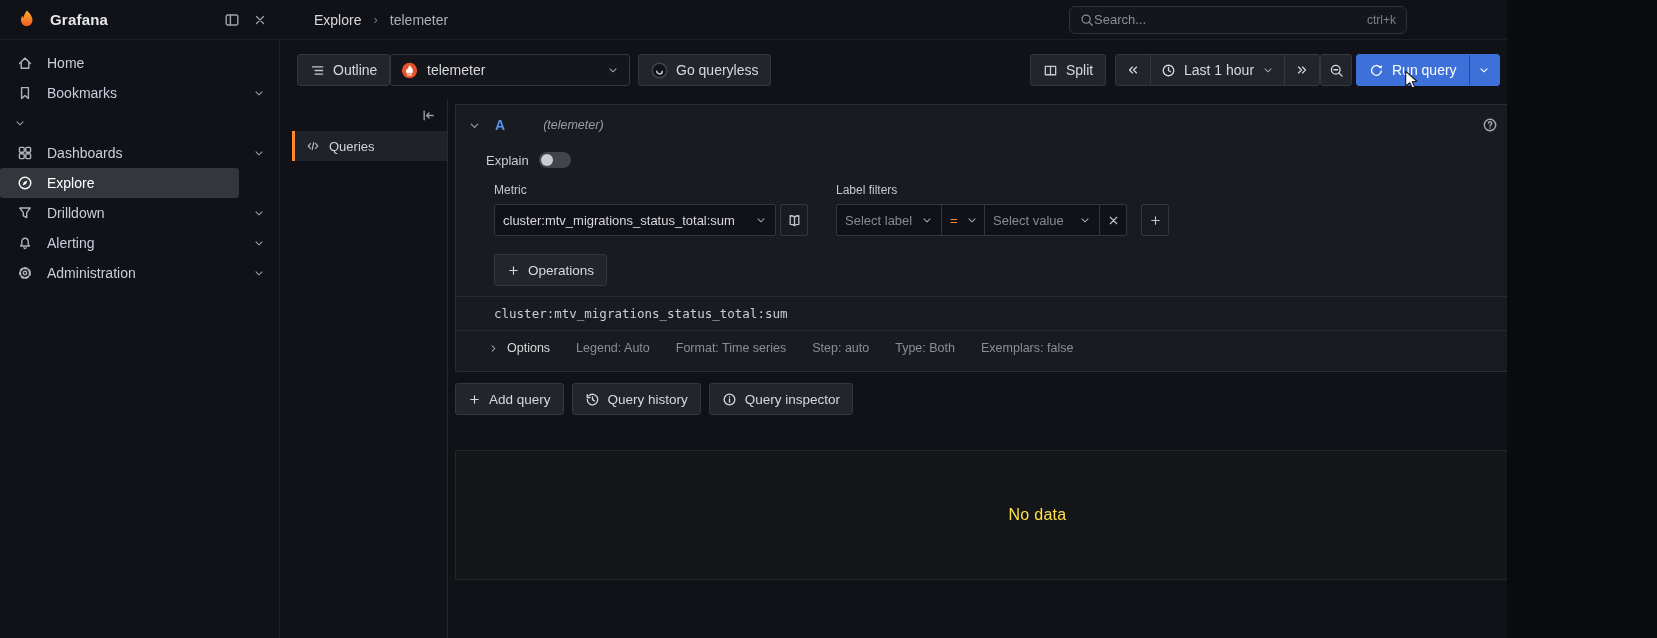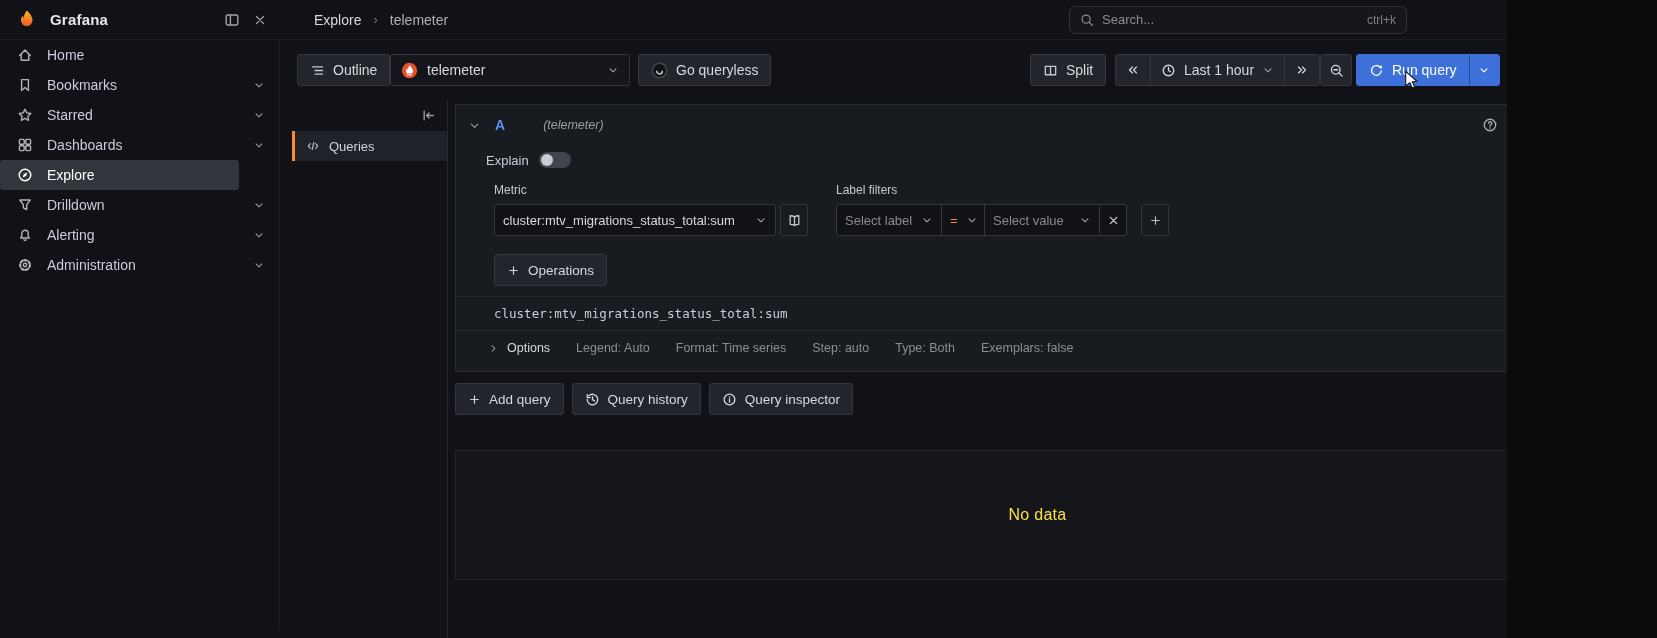--- a/index.html
+++ b/index.html
@@ -21,28 +21,28 @@
   
   .topbar { position:absolute; top:0; left:0; width:100%; height:40px; display:flex; align-items:center;
     background:#111217; border-bottom:1px solid #1d1f24; z-index:6; }
   .brand { display:flex; align-items:center; gap:12px; padding-left:16px; width:218px; }
   .brand-name { font-size:15px; font-weight:700; color:#e6e7ea; letter-spacing:.2px; }
   .tb-iconbtn { width:28px; height:28px; display:flex; align-items:center; justify-content:center; color:#9fa2aa; border-radius:4px; }
   .breadcrumb { display:flex; align-items:center; gap:12px; margin-left:40px; }
   .breadcrumb a { color:#d8d9dd; text-decoration:none; cursor:pointer; }
   .breadcrumb .sep { color:#74787f; font-size:13px; }
   .breadcrumb .dim { color:#aeb0b6; }
-  .search { margin-left:auto; margin-right:100px; width:338px; height:28px; display:flex; align-items:center; gap:8px;
+  .search { margin-left:auto; margin-right:100px; width:338px; height:28px; display:flex; align-items:center; gap:0;
     background:#15161c; border:1px solid #2f3237; border-radius:6px; padding:0 10px; color:#8b8e96; }
   .search input { flex:1; background:transparent; border:none; outline:none; color:#ccccdc; font-size:13px; }
   .search input::placeholder { color:#8b8e96; }
   .kbd { font-size:12px; color:#7c808a; }
 
   
-  .sidebar { position:absolute; top:32px; left:0; width:280px; height:598px; background:#111217;
+  .sidebar { position:absolute; top:40px; left:0; width:280px; height:598px; background:#111217;
     border-right:1px solid #1d1f24; padding-top:8px; }
   .nav-row { display:flex; align-items:stretch; height:30px; margin-bottom:0; }
   .nav-btn { flex:1; display:flex; align-items:center; gap:13px; padding:0 8px 0 16px; color:#ccccdc; border-radius:3px; text-align:left; }
   .nav-btn.active { background:#33363c; color:#ffffff; }
   .nav-ico { width:18px; display:flex; justify-content:center; color:#b0b3bb; }
   .nav-btn.active .nav-ico { color:#ffffff; }
   .nav-chevron { width:40px; display:flex; align-items:center; justify-content:center; color:#9a9da5; }
   .nav-spacer { width:40px; }
 
   
@@ -200,28 +200,20 @@
         <span>Bookmarks</span>
       </button>
       <button class="nav-chevron">
         <svg class="icon" viewBox="0 0 16 16" width="12" height="12">
             <path d="M4 6.4 8 10.4 12 6.4"></path>
           </svg>
       </button>
     </div>
 
     <div class="nav-row">
-      <button class="nav-btn">
-        <span class="nav-ico">
-          <svg class="icon" viewBox="0 0 16 16" width="16" height="16">
-              <path d="M8 2.2l1.8 3.7 4 .6-2.9 2.8.7 4L8 11.4l-3.6 1.9.7-4-2.9-2.8 4-.6z"></path>
-            </svg>
-        </span>
-        <span>Starred</span>
-      </button>
       <button class="nav-chevron">
         <svg class="icon" viewBox="0 0 16 16" width="12" height="12">
             <path d="M4 6.4 8 10.4 12 6.4"></path>
           </svg>
       </button>
     </div>
 
     <div class="nav-row">
       <button class="nav-btn">
         <span class="nav-ico">

